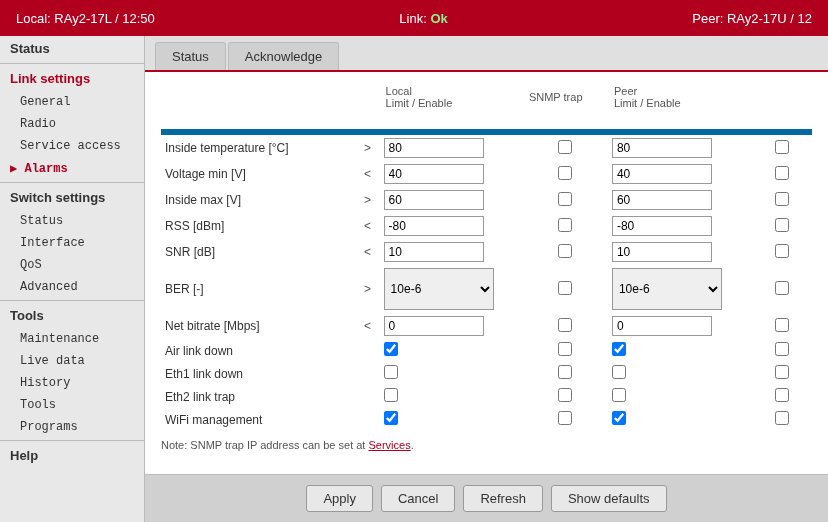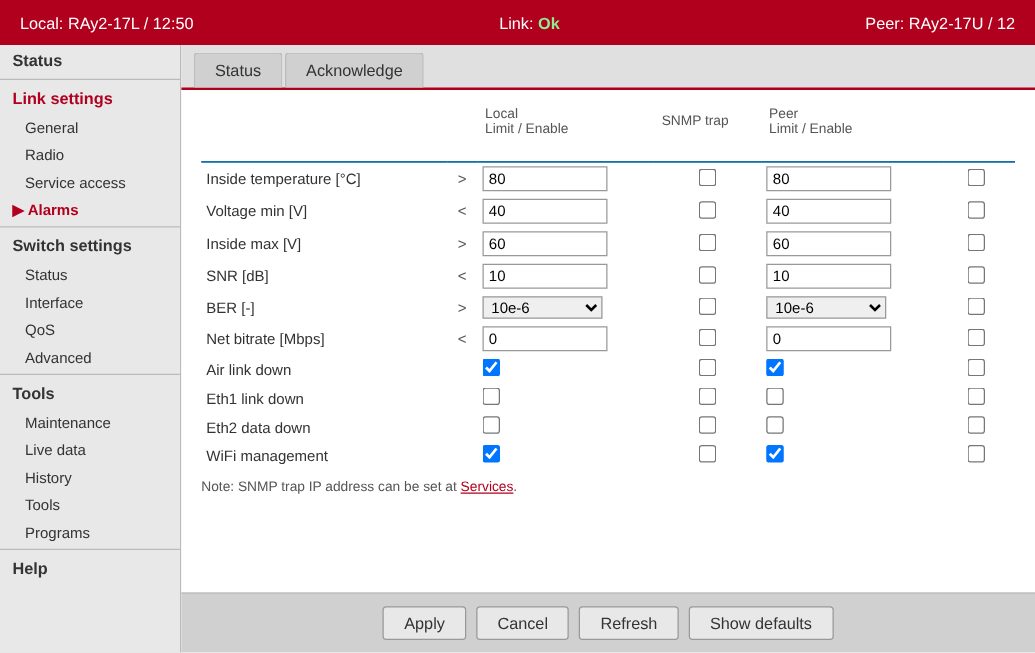--- a/index.html
+++ b/index.html
@@ -38,20 +38,21 @@
       font-size: 13px;
       padding: 5px 10px;
       color: #333;
     }
     .sidebar-section-title.red { color: #b0001e; }
     .sidebar-item {
       padding: 4px 10px 4px 20px;
       cursor: pointer;
       color: #333;
       font-size: 12px;
+      font-family: Liberation Mono, monospace;
     }
     .sidebar-item.active {
       color: #b0001e;
       font-weight: bold;
     }
     .sidebar-item.with-arrow { padding-left: 10px; }
     .sidebar-divider { height: 1px; background: #bbb; margin: 2px 0; }
 
     
     .content-area {
@@ -115,38 +116,38 @@
       padding: 3px 4px;
       vertical-align: middle;
     }
     .alarm-table input[type="text"] {
       width: 100px;
       padding: 2px 4px;
       border: 1px solid #999;
       font-size: 12px;
     }
     .alarm-table select {
-      width: 96px;
-      padding: 0 2px;
+      width: 110px;
+      padding: 12px 2px;
       border: 1px solid #999;
       font-size: 12px;
     }
     .alarm-table input[type="checkbox"] {
       width: 14px;
       height: 14px;
     }
     .col-label { width: 160px; color: #333; margin-top: 16px; }
     .col-op { width: 20px; color: #555; text-align: center; }
     .col-local { width: 115px; }
     .col-snmp { width: 70px; text-align: center; }
     .col-peer-limit { width: 115px; }
     .col-peer-snmp { width: 50px; text-align: center; }
 
     .header-row th {
-      border-bottom: 1px solid #0369a1;
+      border-bottom: 6px solid #0369a1;
       padding-bottom: 20px;
     }
 
     .note-text {
       font-size: 11px;
       color: #555;
       padding: 8px 0 4px 0;
     }
     .note-text a { color: #b0001e; }
 
@@ -272,20 +273,28 @@
               </tr>
               <tr>
                 <td class="col-label">Inside max [V]</td>
                 <td class="col-op">&gt;</td>
                 <td class="col-local"><input type="text" value="60" style=""></td>
                 <td class="col-snmp"><input type="checkbox" style=""></td>
                 <td class="col-peer-limit"><input type="text" value="60" style=""></td>
                 <td class="col-peer-snmp"><input type="checkbox" style=""></td>
               </tr>
               <tr>
+                <td class="col-label">RSS [dBm]</td>
+                <td class="col-op">&lt;</td>
+                <td class="col-local"><input type="text" value="-80" style=""></td>
+                <td class="col-snmp"><input type="checkbox" style=""></td>
+                <td class="col-peer-limit"><input type="text" value="-80" style=""></td>
+                <td class="col-peer-snmp"><input type="checkbox" style=""></td>
+              </tr>
+              <tr>
                 <td class="col-label">SNR [dB]</td>
                 <td class="col-op">&lt;</td>
                 <td class="col-local"><input type="text" value="10" style=""></td>
                 <td class="col-snmp"><input type="checkbox" style=""></td>
                 <td class="col-peer-limit"><input type="text" value="10" style=""></td>
                 <td class="col-peer-snmp"><input type="checkbox" style=""></td>
               </tr>
               <tr>
                 <td class="col-label">BER [-]</td>
                 <td class="col-op">&gt;</td>
@@ -312,21 +321,21 @@
               </tr>
               <tr>
                 <td class="col-label">Eth1 link down</td>
                 <td class="col-op"></td>
                 <td class="col-local"><input type="checkbox" style=""></td>
                 <td class="col-snmp"><input type="checkbox" style=""></td>
                 <td class="col-peer-limit"><input type="checkbox" style=""></td>
                 <td class="col-peer-snmp"><input type="checkbox" style=""></td>
               </tr>
               <tr>
-                <td class="col-label">Eth2 data down</td>
+                <td class="col-label">Eth2 link trap</td>
                 <td class="col-op"></td>
                 <td class="col-local"><input type="checkbox" style=""></td>
                 <td class="col-snmp"><input type="checkbox" style=""></td>
                 <td class="col-peer-limit"><input type="checkbox" style=""></td>
                 <td class="col-peer-snmp"><input type="checkbox" style=""></td>
               </tr>
               <tr>
                 <td class="col-label">WiFi management</td>
                 <td class="col-op"></td>
                 <td class="col-local"><input type="checkbox" checked="" style=""></td>

